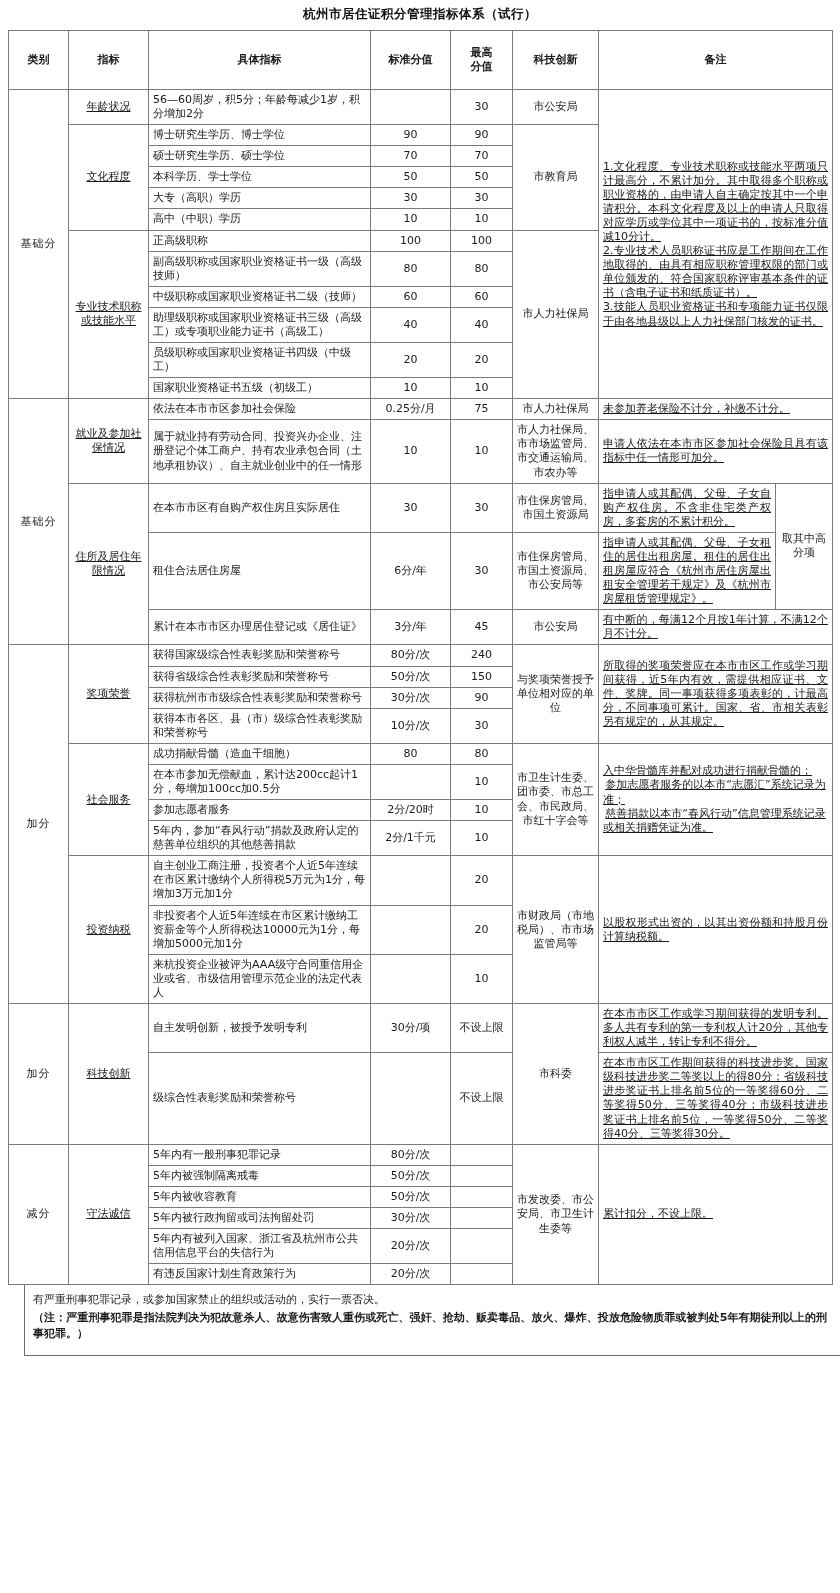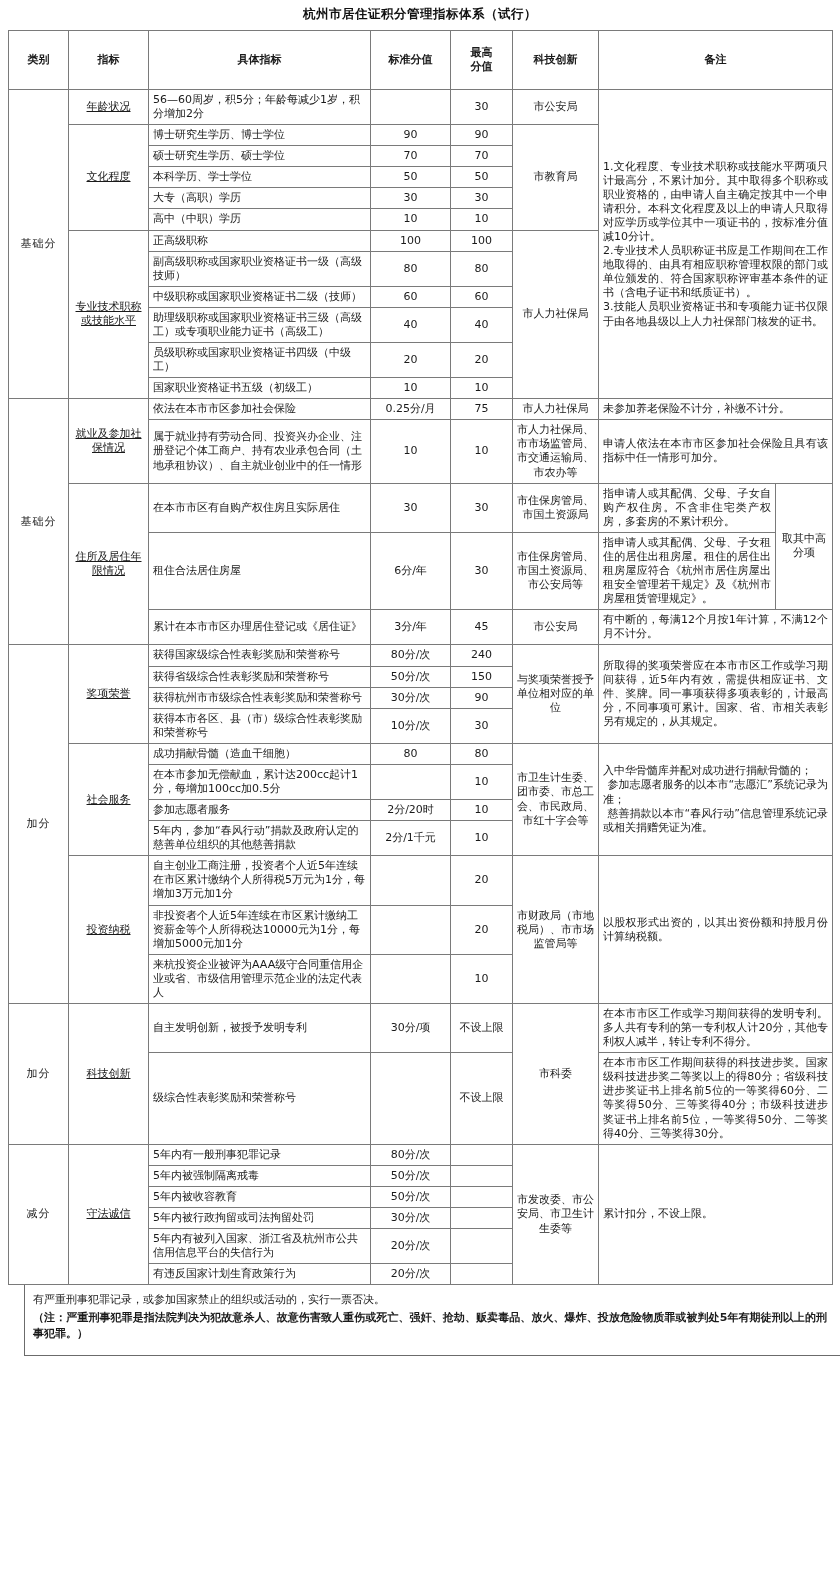--- a/index.html
+++ b/index.html
@@ -78,20 +78,21 @@
     line-height: 1.45;
   }
   .unit-cell.spread { text-align: justify; text-align-last: center; }
   .rem-cell {
     text-align: justify;
     text-align-last: left;
     font-size: 11px;
     line-height: 1.34;
     vertical-align: top;
     padding: 3px 4px;
+    text-decoration: underline;
   }
   .rem-cell.mid { vertical-align: middle; }
   .spec-cell {
     text-align: left;
     font-size: 11.5px;
     line-height: 1.35;
   }
   .num { text-align: center; font-size: 11.5px; }
   .tight td { padding-top: 1px; padding-bottom: 1px; }
 
@@ -282,21 +283,21 @@
         <td class="num">10分/次</td>
         <td class="num">30</td>
       </tr>
 
       <tr>
         <td class="ind-cell" rowspan="4">社会服务</td>
         <td class="spec-cell">成功捐献骨髓（造血干细胞）</td>
         <td class="num">80</td>
         <td class="num">80</td>
         <td class="unit-cell" rowspan="4">市卫生计生委、团市委、市总工会、市民政局、市红十字会等</td>
-        <td class="rem-cell mid" colspan="2" rowspan="4" style="white-space:pre-line;text-align:right;">入中华骨髓库并配对成功进行捐献骨髓的；
+        <td class="rem-cell mid" colspan="2" rowspan="4" style="white-space:pre-line;text-align:center;">入中华骨髓库并配对成功进行捐献骨髓的；
 参加志愿者服务的以本市“志愿汇”系统记录为准；
 慈善捐款以本市“春风行动”信息管理系统记录或相关捐赠凭证为准。</td>
       </tr>
       <tr>
         <td class="spec-cell">在本市参加无偿献血，累计达200cc起计1分，每增加100cc加0.5分</td>
         <td class="num"></td>
         <td class="num">10</td>
       </tr>
       <tr>
         <td class="spec-cell">参加志愿者服务</td>

